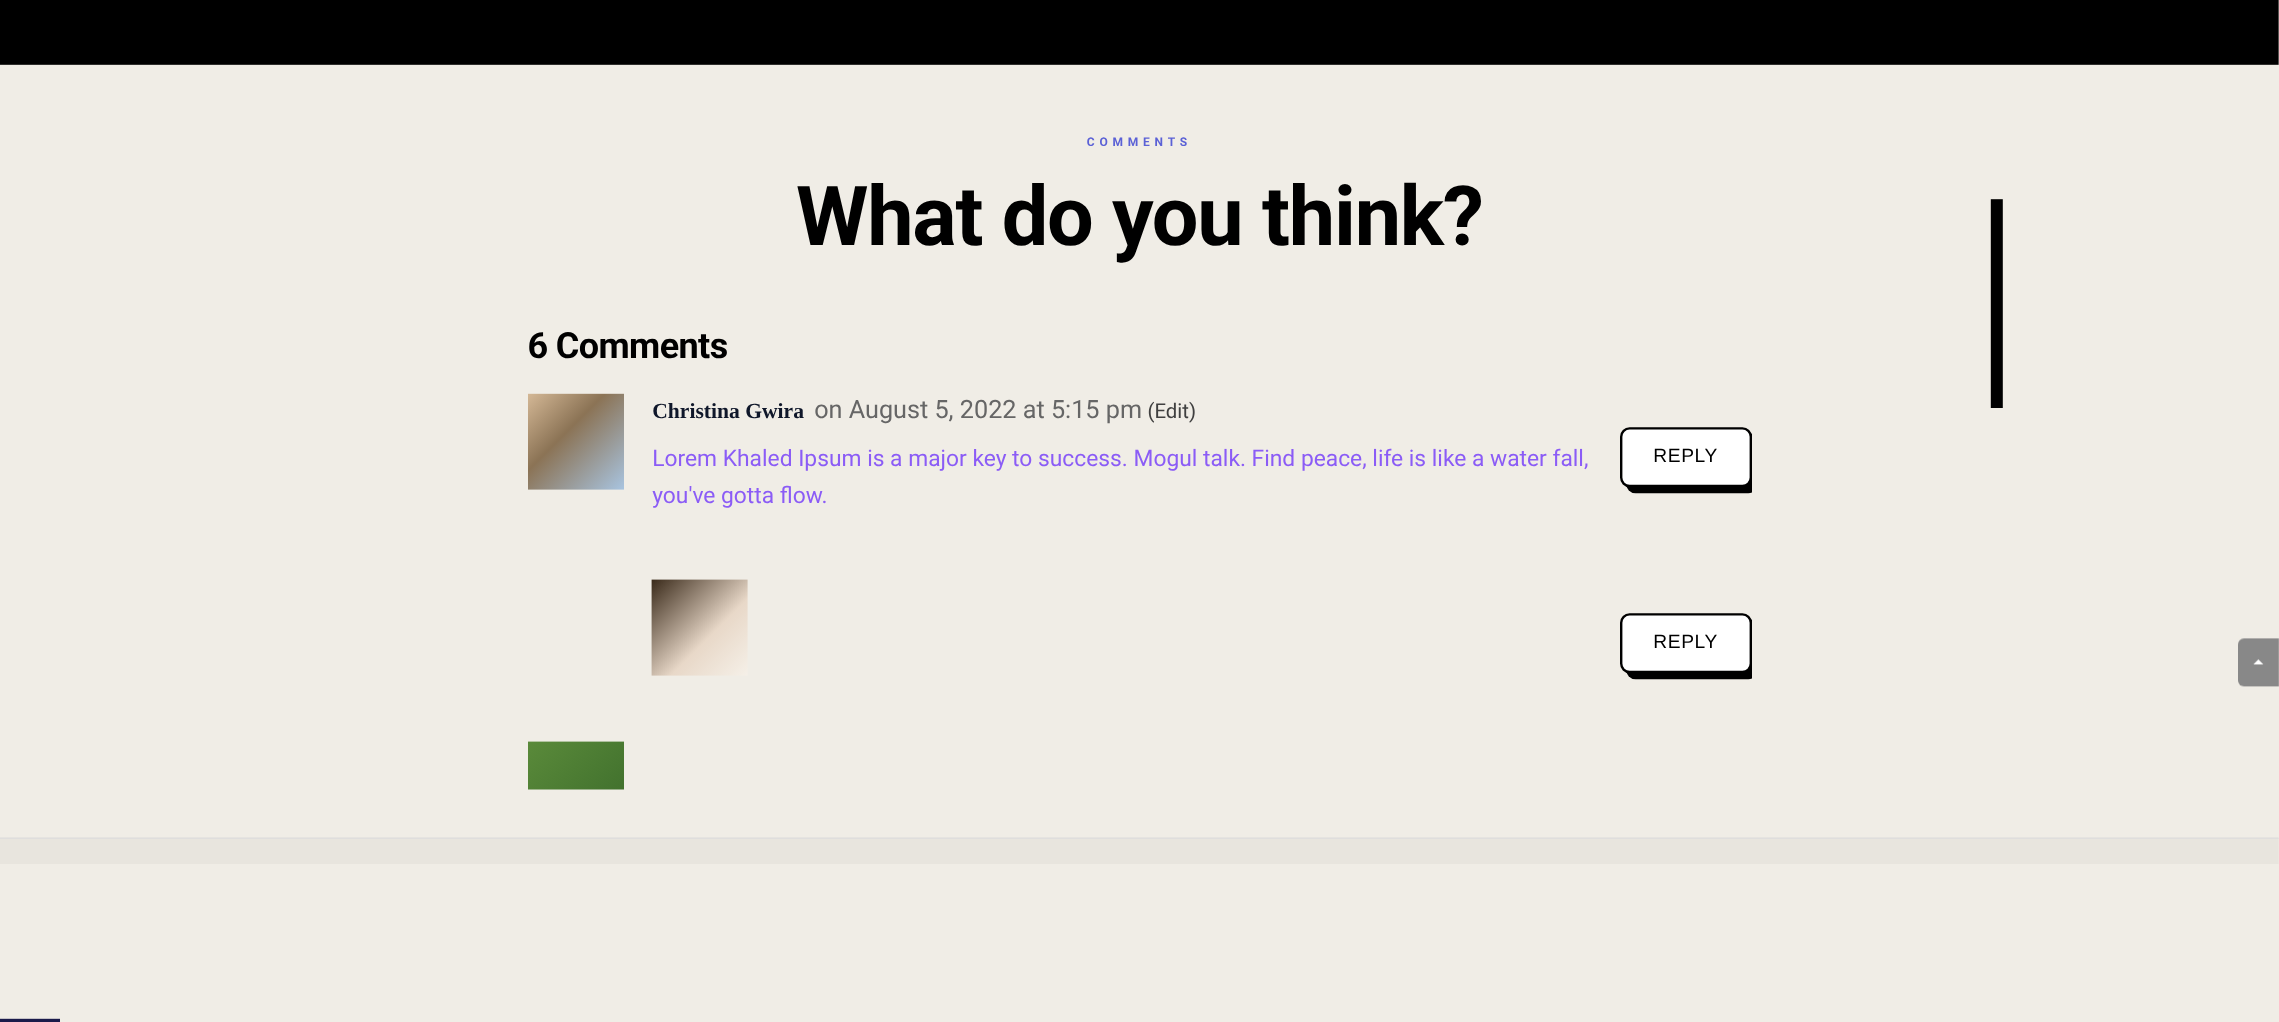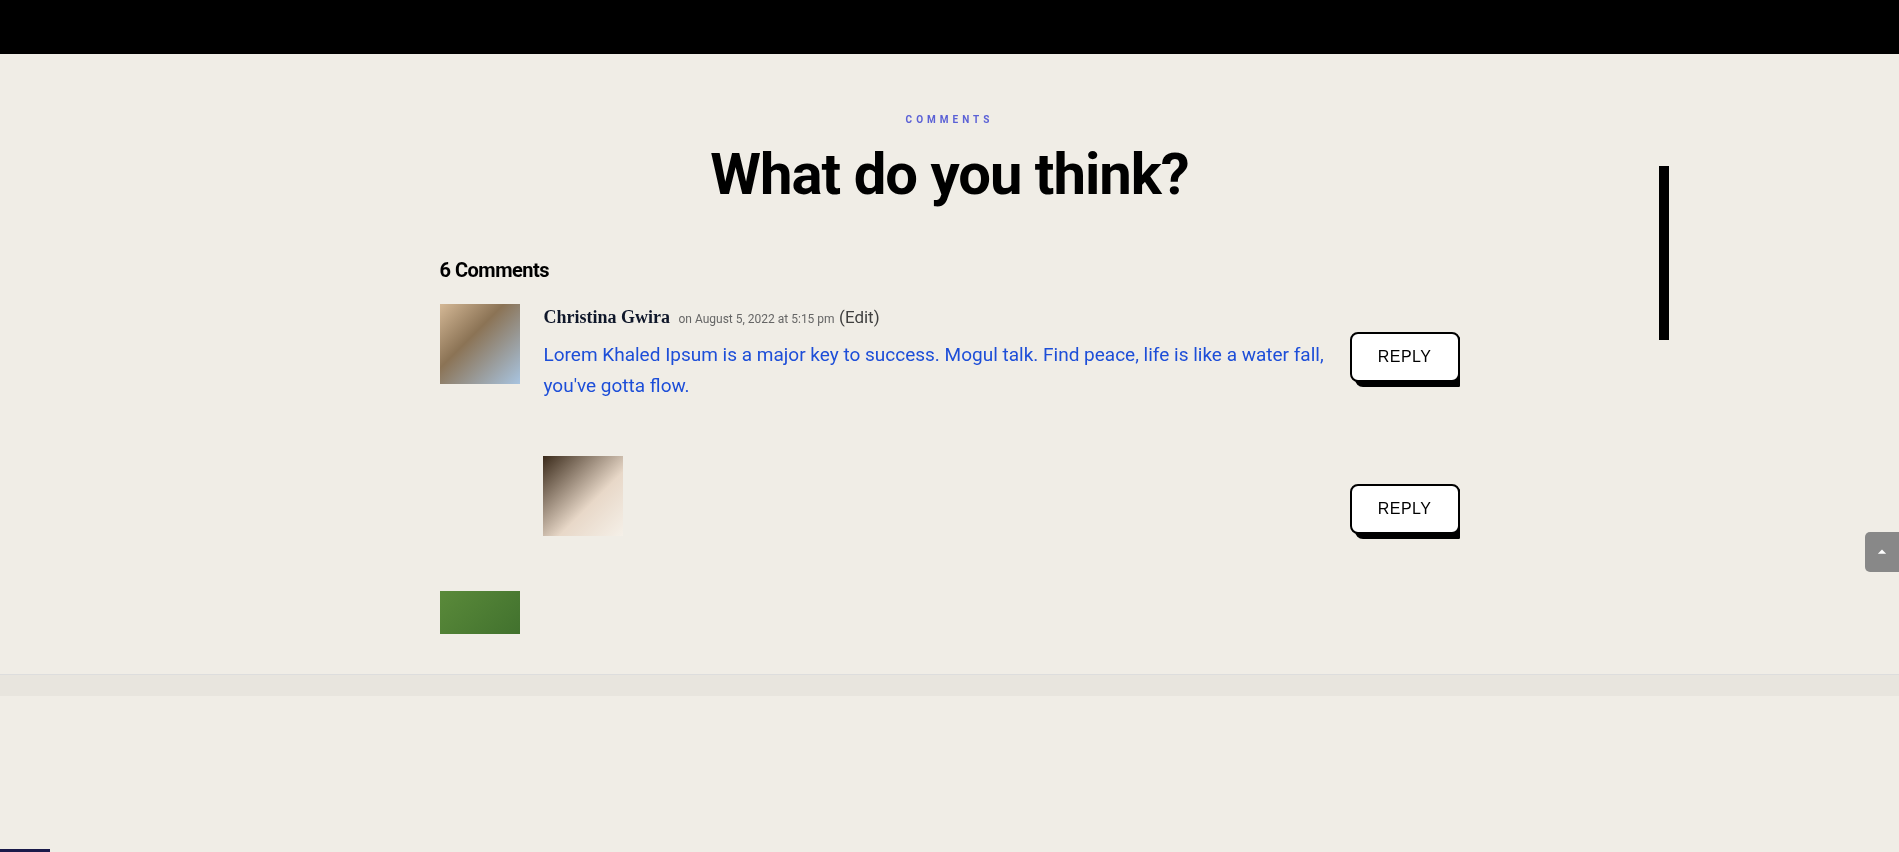--- a/index.html
+++ b/index.html
@@ -31,28 +31,28 @@
       color: #5b61d6;
       font-size: 10px;
       font-weight: 700;
       letter-spacing: 4px;
       text-transform: uppercase;
       margin-bottom: 15px;
     }
     .section-title {
       text-align: center;
       color: #000;
-      font-size: 58px;
+      font-size: 69px;
       font-weight: 700;
       letter-spacing: -1px;
       margin-bottom: 50px;
     }
     .comments-count {
       color: #000;
-      font-size: 20px;
+      font-size: 30px;
       font-weight: 700;
       letter-spacing: -0.5px;
       margin-bottom: 22px;
     }
     .comment {
       display: flex;
       align-items: flex-start;
       margin-bottom: 55px;
       position: relative;
     }
@@ -88,30 +88,30 @@
     }
     .comment-author {
       color: #0f172a;
       font-weight: 700;
       font-size: 18px;
       cursor: pointer;
       font-family: Liberation Serif, serif;
     }
     .comment-meta {
       color: #666;
-      font-size: 12px;
+      font-size: 21px;
       margin-left: 4px;
     }
     .comment-edit {
       color: #404040;
       font-size: 17px;
       cursor: pointer;
     }
     .comment-body {
-      color: #1d4ed8;
+      color: #8b5cf6;
       font-size: 19px;
       line-height: 1.6;
       padding-right: 130px;
     }
     .reply-button {
       position: absolute;
       right: 0;
       top: 28px;
       background-color: #fff;
       border: 2px solid #000;

